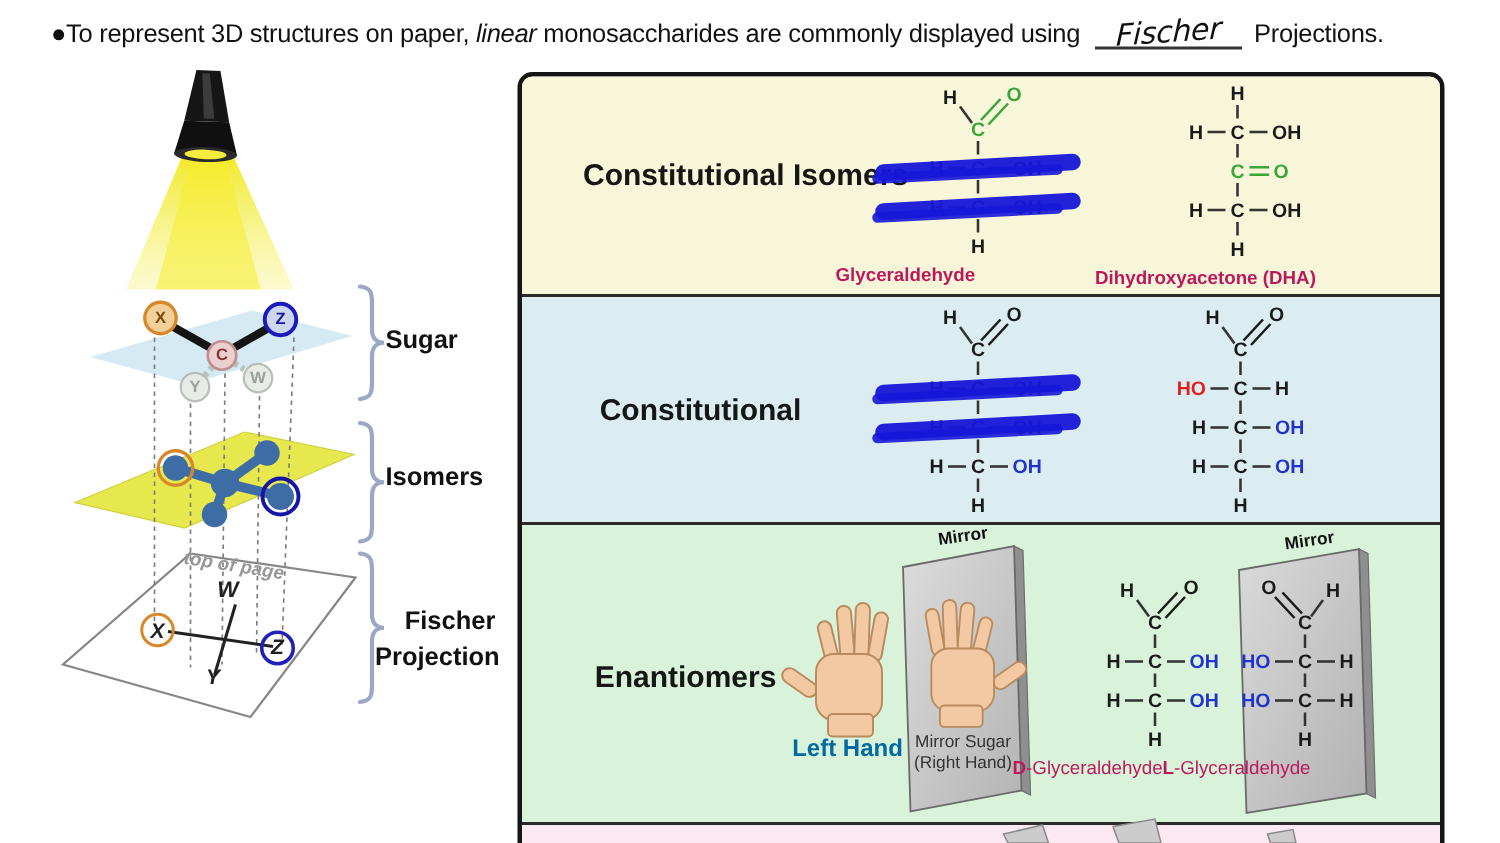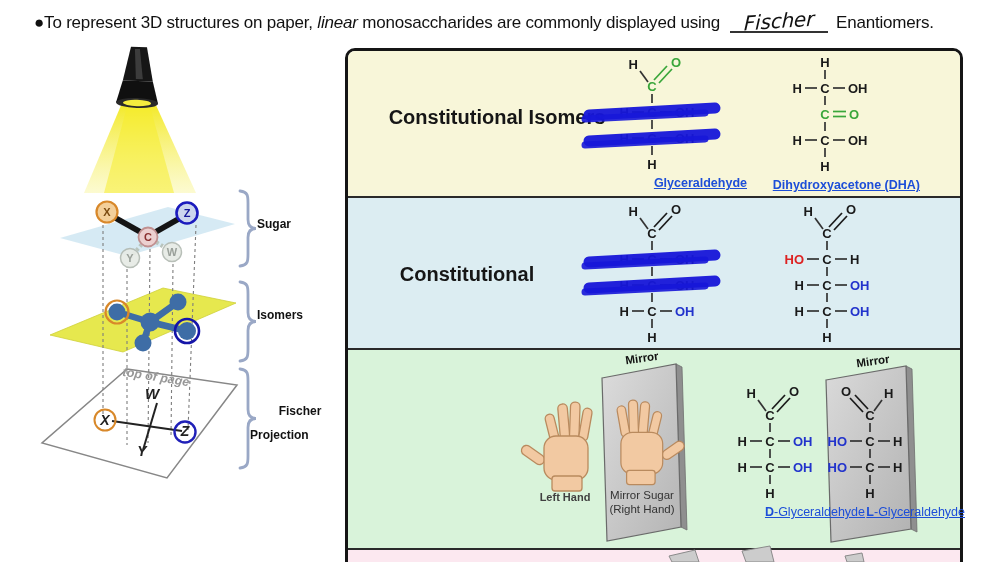--- a/index.html
+++ b/index.html
@@ -8,52 +8,52 @@
   .abs{position:absolute;}
   
   .headline{position:absolute;left:34px;top:7px;font-size:17px;letter-spacing:-0.2px;
             white-space:nowrap;color:#111;}
   .headline .it{font-style:italic;margin-top:42px;}
   .blank{display:inline-block;width:98px;text-align:center;border-bottom:2px solid #333;
          margin:0 8px 0 10px;vertical-align:bottom;height:24px;}
   .hand{display:inline-block;font-family:"DejaVu Sans",sans-serif;font-style:italic;
         font-size:20px;transform:rotate(-4deg) skewX(-6deg);position:relative;top:2px;color:#111;}
   
-  .figlabel{position:absolute;font-weight:bold;font-size:12px;color:#111;}
+  .figlabel{position:absolute;font-weight:bold;font-size:17px;color:#111;}
   .paper-note{position:absolute;left:112px;top:370px;width:88px;text-align:center;
               color:#979797;font-style:italic;font-weight:bold;font-size:12.5px;
               transform:rotate(9deg);}
   .atomchar{position:absolute;width:16px;text-align:center;font-weight:bold;font-size:11px;}
   .paperchar{position:absolute;width:18px;text-align:center;font-weight:bold;
              font-style:italic;font-size:14px;color:#222;}
   
   .table{position:absolute;left:345px;top:48px;width:612px;height:560px;
          border:3px solid #151515;border-radius:10px 10px 0 0;overflow:hidden;background:#fff;}
   .trow{position:relative;width:100%;}
   .trow+.trow{border-top:2px solid #2a2a2a;}
   .rowlabel{position:absolute;font-weight:bold;font-size:20px;color:#161616;text-align:center;}
-  .caption{position:absolute;width:190px;text-align:right;font-size:12.5px;color:#1d4ed8;text-decoration:underline;}
+  .caption{position:absolute;width:190px;text-align:left;font-size:12.5px;color:#be185d;}
   .caption .bold{font-weight:bold;}
   .caption.allbold{font-weight:bold;}
   .mirror-label{position:absolute;width:60px;text-align:center;font-weight:bold;
                 font-size:11.5px;color:#111;transform:rotate(-8deg);}
   .hand-caption{position:absolute;left:521px;top:491px;width:88px;text-align:center;
-                font-weight:bold;font-size:11px;color:#404040;}
+                font-weight:bold;font-size:16px;color:#0369a1;}
   .mirror-caption{position:absolute;left:601px;top:489px;width:82px;text-align:center;
                   font-size:11.5px;color:#333;line-height:13.5px;}
   svg{display:block;}
   .layer{position:absolute;left:0;top:0;width:1000px;height:562px;pointer-events:none;}
 </style>
 </head>
 <body>
 
 <div class="page">
 
   <div class="headline">
-    <span>●</span><span>To represent 3D structures on paper, </span><span class="it">linear</span><span> monosaccharides are commonly displayed using</span><span class="blank"><span class="hand">Fischer</span></span><span>Enantiomers.</span>
+    <span>●</span><span>To represent 3D structures on paper, </span><span class="it">linear</span><span> monosaccharides are commonly displayed using</span><span class="blank"><span class="hand">Fischer</span></span><span>Projections.</span>
   </div>
 
   <svg class="abs" style="left:30px;top:45px;overflow:visible" width="310" height="480" viewBox="0 0 310 480">
     <defs>
       <linearGradient id="coneGrad" x1="0" y1="0" x2="0" y2="1">
         <stop offset="0" stop-color="#f2e818" stop-opacity="0.95"></stop>
         <stop offset="1" stop-color="#f7f27a" stop-opacity="0.35"></stop>
       </linearGradient>
       <linearGradient id="mirrGrad" x1="0" y1="0" x2="1" y2="1">
         <stop offset="0" stop-color="#dedede"></stop>
@@ -147,20 +147,21 @@
 
   <div class="table">
     <div class="trow" style="height: 145px; background: rgb(248, 246, 217);"></div>
     <div class="trow" style="height: 150px; background: rgb(220, 237, 242);"></div>
     <div class="trow" style="height: 198px; background: rgb(217, 243, 218);"></div>
     <div class="trow" style="height: 60px; background: rgb(252, 232, 240);"></div>
   </div>
 
   <div class="rowlabel" style="left:347px;top:106px;width:300px;">Constitutional Isomers</div>
   <div class="rowlabel" style="left:347px;top:263px;width:240px;">Constitutional</div>
+  <div class="rowlabel" style="left:347px;top:441px;width:220px;">Enantiomers</div>
 
   <svg class="layer" viewBox="0 0 1000 562">
     <g>
       <polygon points="676,364 682,367 687,530 681,527" fill="#8f8f8f" stroke="#6e6e6e" stroke-width="0.8"></polygon>
       <polygon points="602,378 676,364 681,527 607,541" fill="url(#mg1)" stroke="#6a6a6a" stroke-width="1.2"></polygon>
     </g>
     <g>
       <polygon points="906,366 912,369 917,532 911,529" fill="#8f8f8f" stroke="#6e6e6e" stroke-width="0.8"></polygon>
       <polygon points="826,380 906,366 911,529 831,542" fill="url(#mg2)" stroke="#6a6a6a" stroke-width="1.2"></polygon>
     </g>

